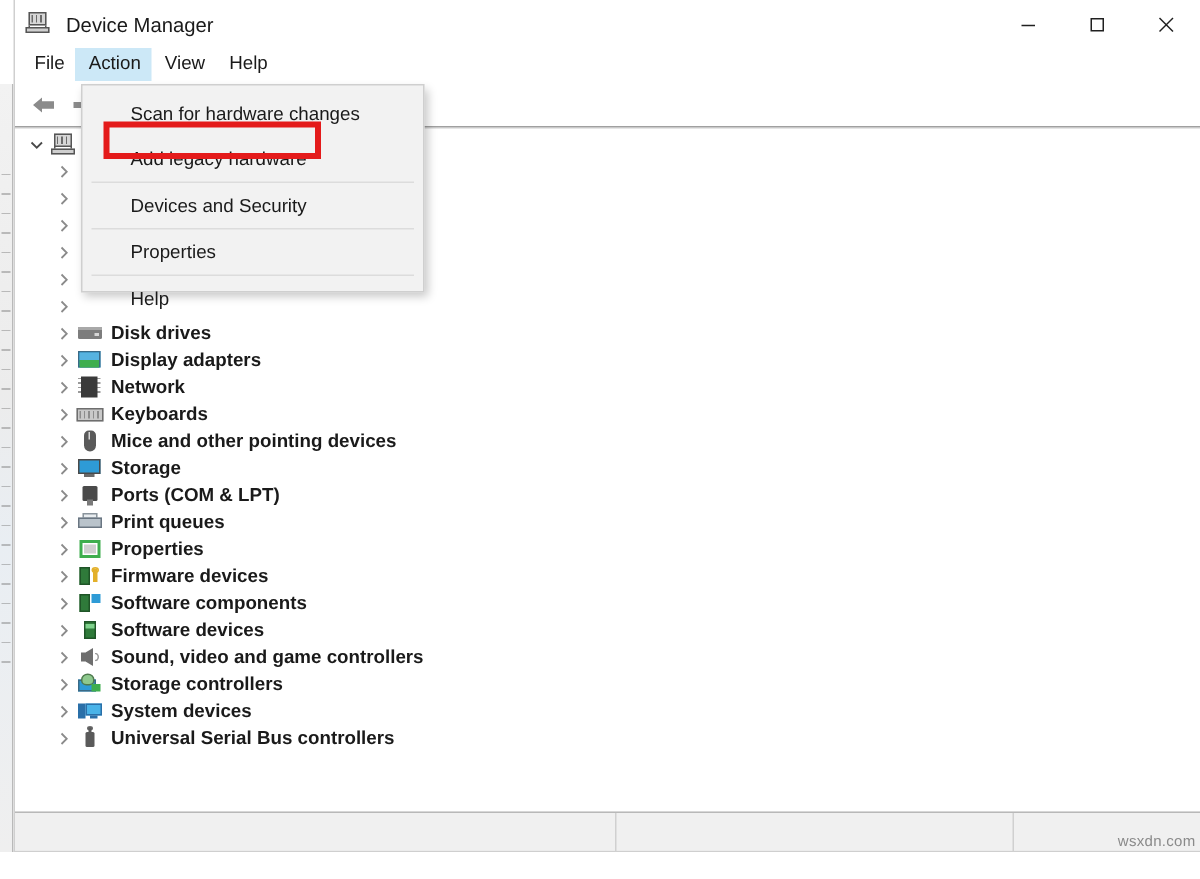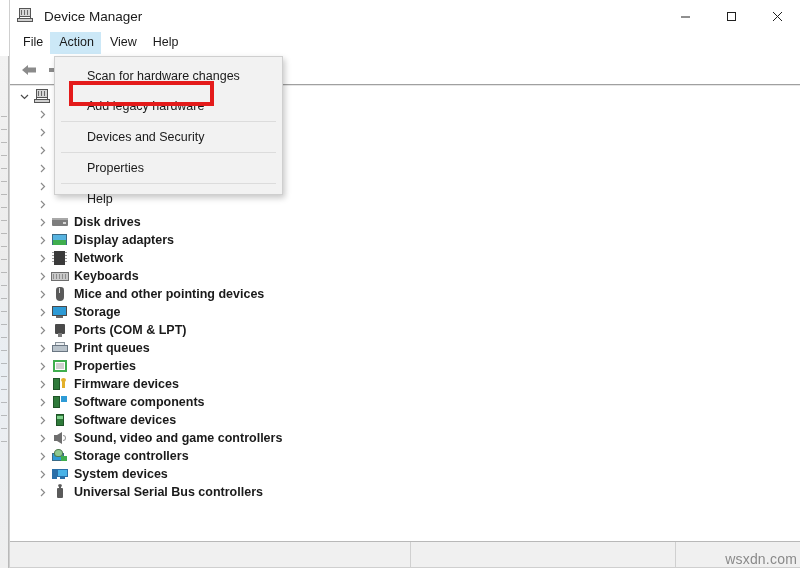--- a/index.html
+++ b/index.html
@@ -162,21 +162,21 @@
   }
   .status-pane {
     height: 26px;
     border-right: 1px solid #d0d0d0;
   }
   .status-pane.main  { flex: 1 1 auto; }
   .status-pane.p2    { width: 265px; }
   .status-pane.p3    { flex: none; width: 125px; border-right: none;
                        display:flex; align-items:flex-end; justify-content:flex-end; }
   .watermark {
-    font-size: 14px; color: #8a8a8a;
+    font-size: 10px; color: #8a8a8a;
     padding-right: 4px; padding-bottom: 1px;
     letter-spacing: .2px;
   }
 
   
   .dropdown {
     position: absolute;
     left: 44px; top: 56px;
     width: 229px; height: 139px;
     background: #f2f2f2;

